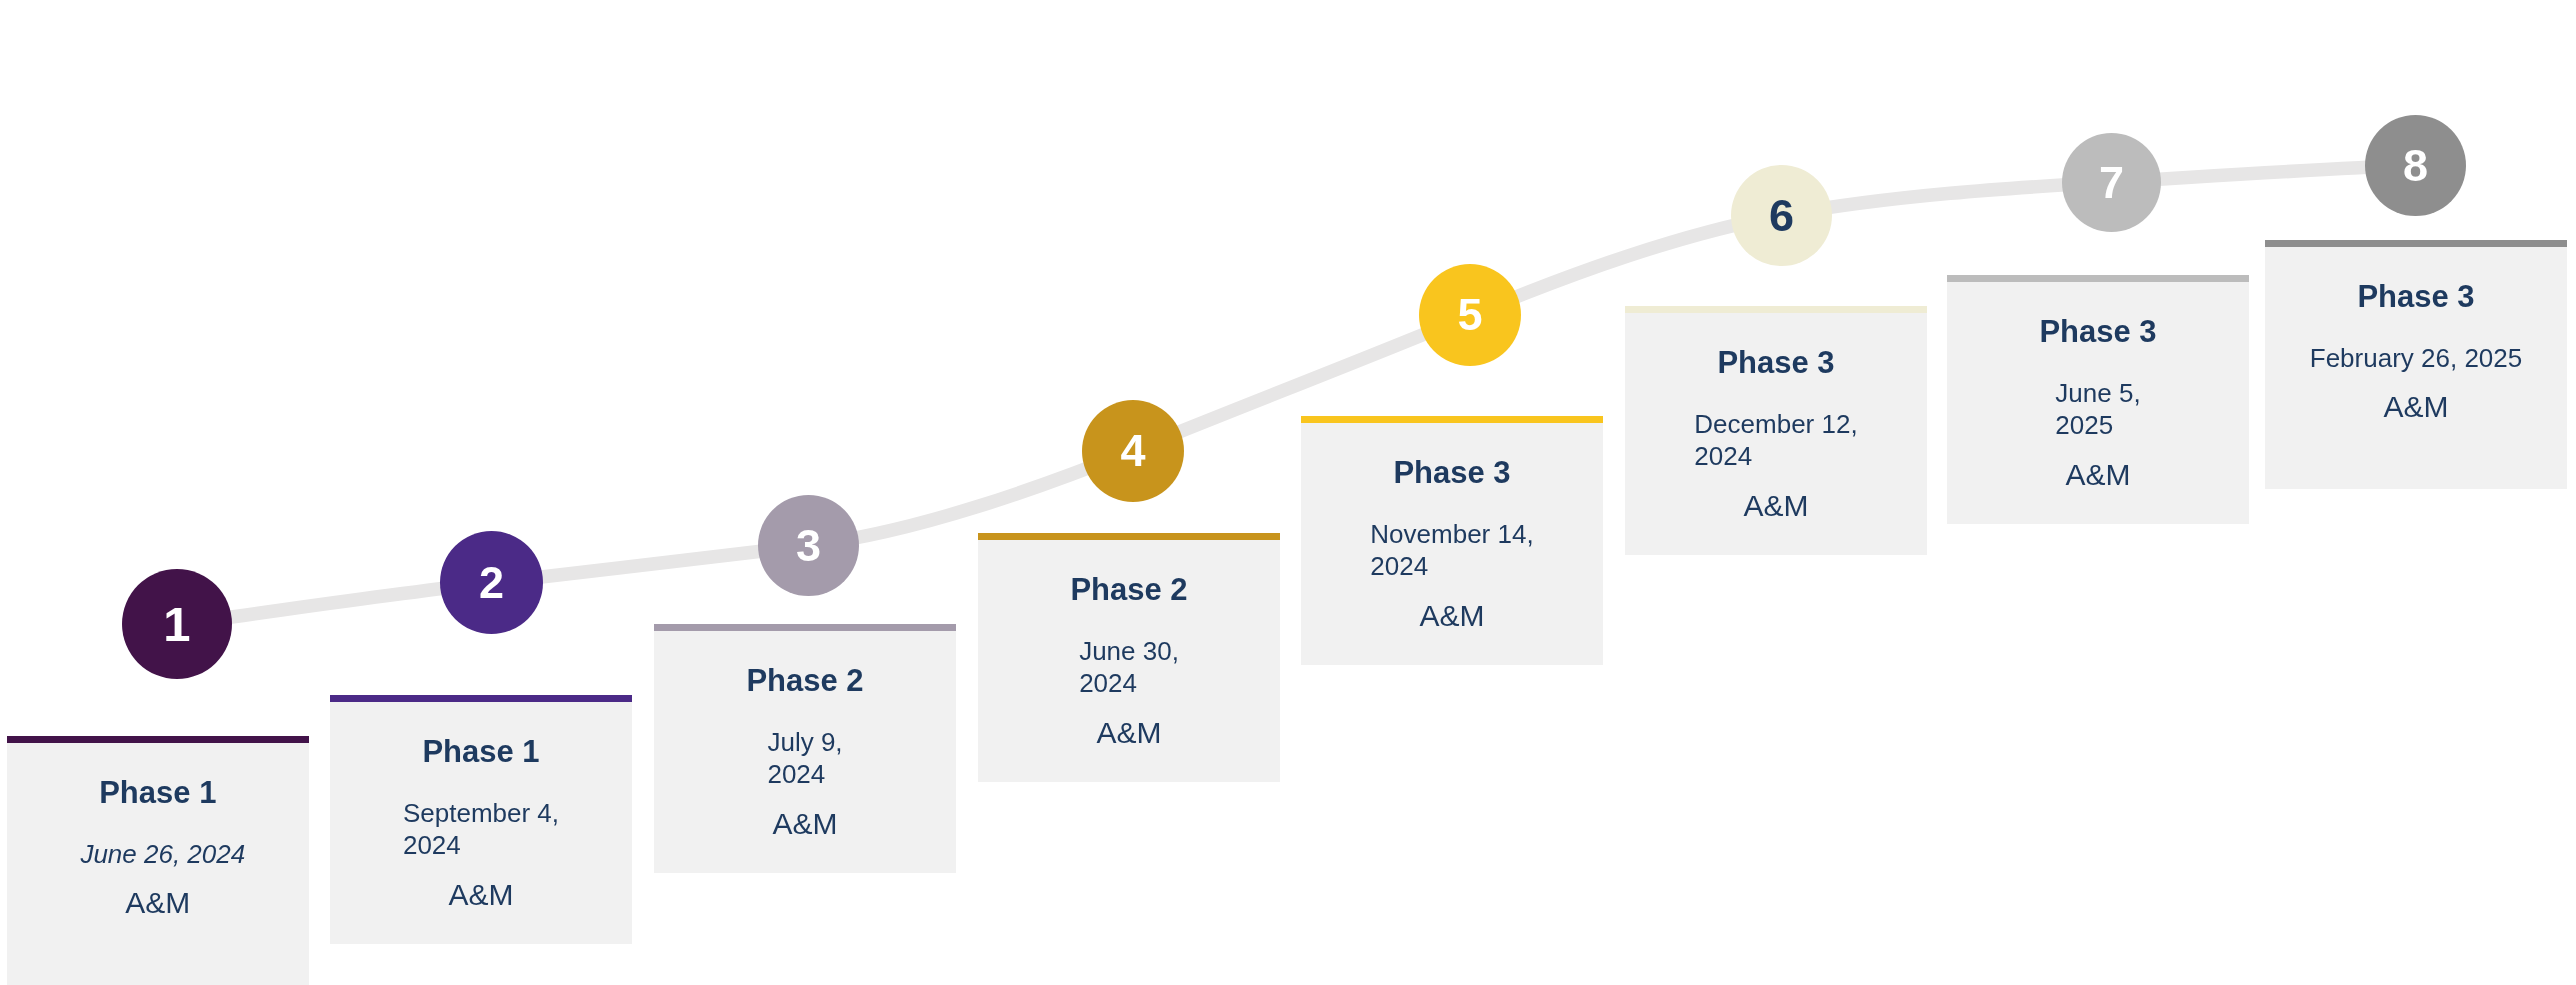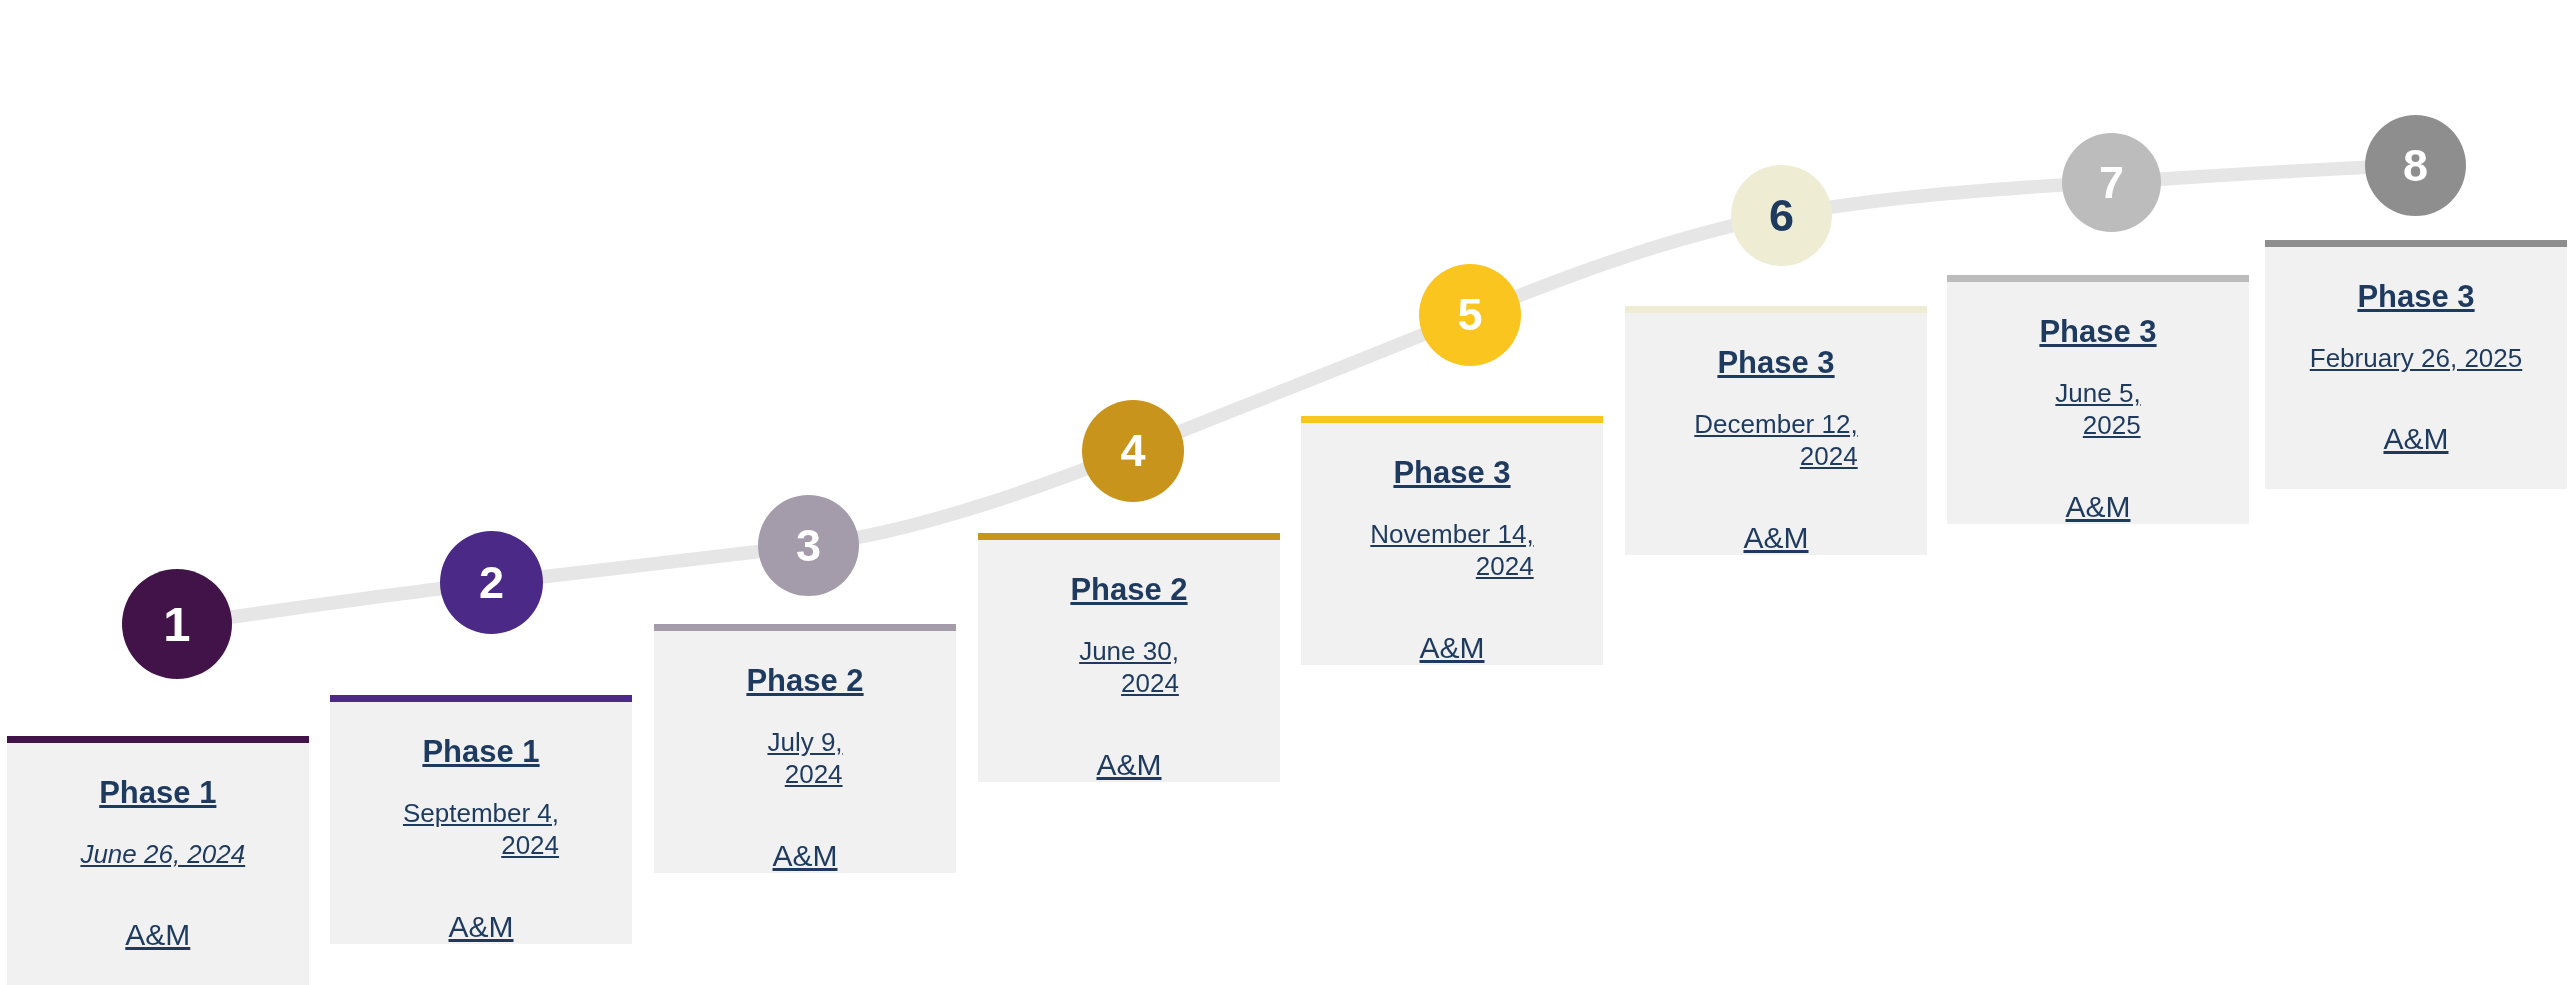--- a/index.html
+++ b/index.html
@@ -9,26 +9,26 @@
   }
   #curve-svg{position:absolute;left:0;top:0;z-index:1;}
   .milestone{position:absolute;left:0;top:0;width:0;height:0;}
   .circle{
     position:absolute;border-radius:50%;z-index:3;
     display:flex;align-items:center;justify-content:center;
     font-weight:bold;font-size:45px;
   }
   .card{
     position:absolute;width:302px;height:249px;z-index:2;background:#F1F1F1;
-    display:flex;flex-direction:column;align-items:center;text-align:right;text-decoration:underline;
+    display:flex;flex-direction:column;align-items:center;text-align:left;
   }
   .card-bar{width:100%;height:6.8px;flex:0 0 6.8px;}
   .card-phase{margin-top:31px;font-weight:bold;font-size:31px;line-height:1.2;}
   .card-date{margin-top:27px;font-size:26px;line-height:1.25;white-space:pre-line;}
-  .card-owner{margin-top:47px;font-size:30px;line-height:1.2;}
+  .card-owner{margin-top:15px;font-size:30px;line-height:1.2;}
   .m1 .circle{left:122px;top:569px;width:110px;height:110px;font-size:49px;}
   .m1 .card{left:6.8px;top:736px;}
   .m2 .circle{left:440px;top:531px;width:103px;height:103px;}
   .m2 .card{left:330px;top:695px;}
   .m3 .circle{left:758px;top:495px;width:101px;height:101px;}
   .m3 .card{left:654px;top:624px;}
   .m4 .circle{left:1082px;top:400px;width:102px;height:102px;}
   .m4 .card{left:978px;top:533px;}
   .m5 .circle{left:1419px;top:264px;width:102px;height:102px;}
   .m5 .card{left:1301px;top:416px;}

